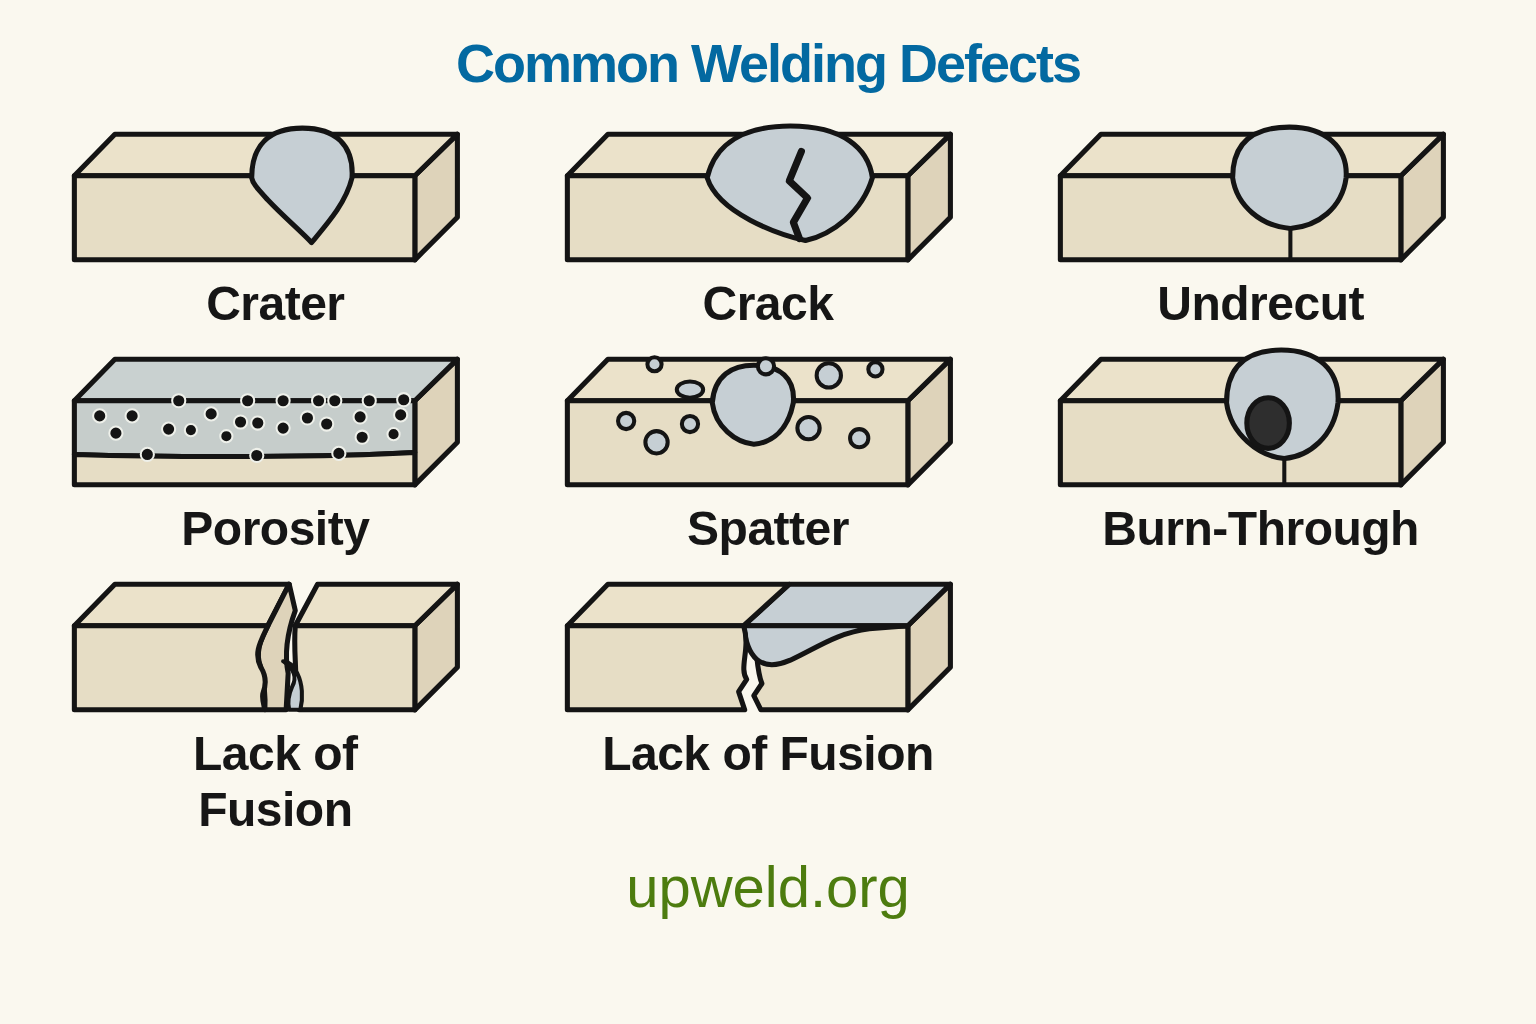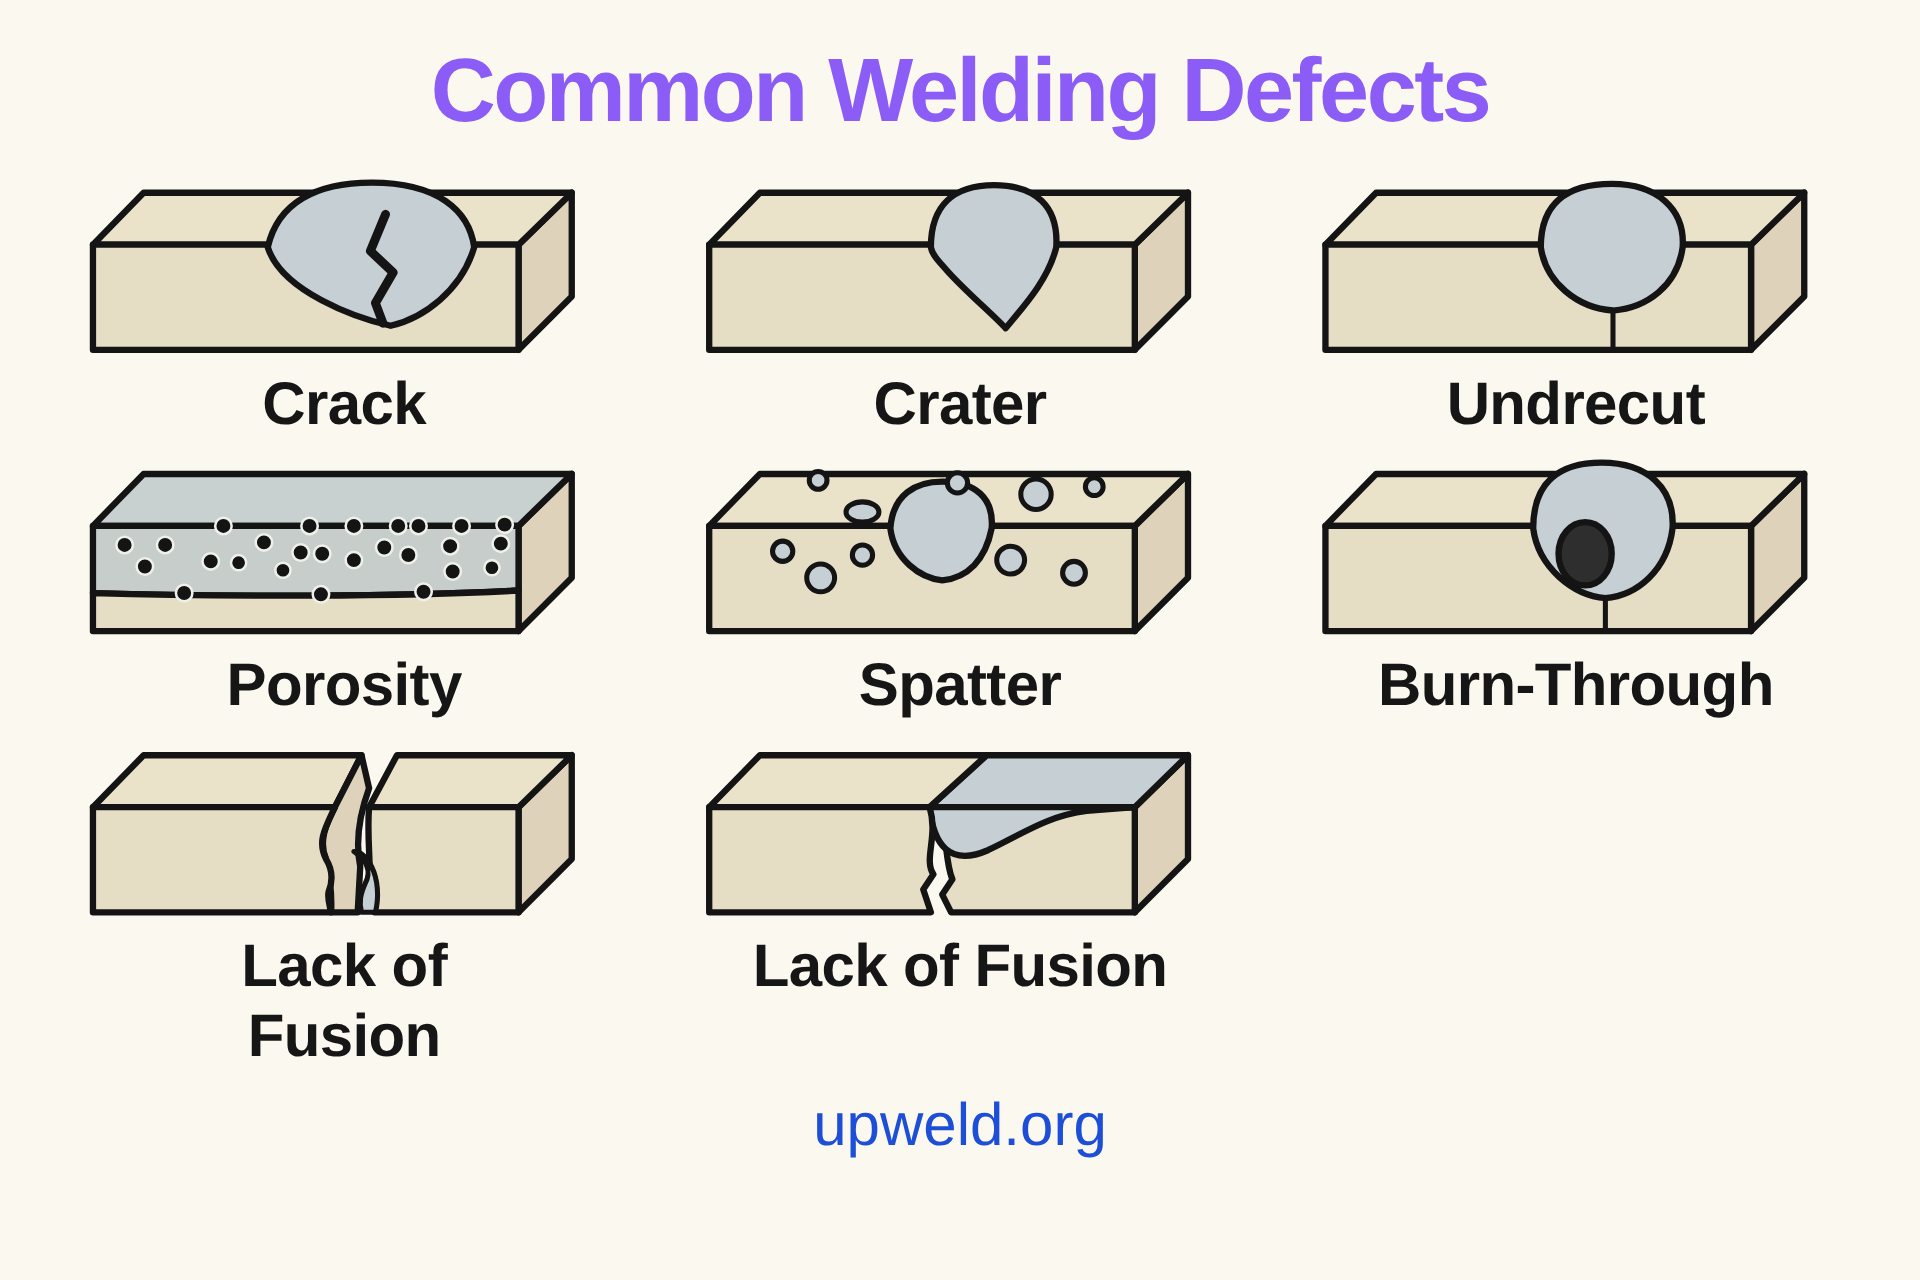--- a/index.html
+++ b/index.html
@@ -7,24 +7,24 @@
   body {
     background: #faf8ef;
     font-family: "Liberation Sans", sans-serif;
     color: #151515;
     overflow: hidden;
   }
   .page { width: 1536px; height: 1024px; position: relative; }
   .title {
     text-align: center;
     padding-top: 32px;
-    font-size: 72px;
+    font-size: 54px;
     font-weight: 700;
     letter-spacing: -2px;
-    color: #8b5cf6;
+    color: #0369a1;
   }
   .grid {
     margin: 26px 46px 0 46px;
     display: grid;
     grid-template-columns: repeat(3, 1fr);
     column-gap: 34px;
     row-gap: 14px;
   }
   .cell {
     display: flex;
@@ -42,60 +42,60 @@
     font-weight: 700;
     letter-spacing: -0.5px;
     line-height: 1.15;
     text-align: center;
     white-space: pre-line;
     color: #161616;
   }
   .footer {
     margin-top: 16px;
     text-align: center;
-    font-size: 48px;
+    font-size: 58px;
     font-weight: 400;
-    color: #1d4ed8;
+    color: #4d7c0f;
   }
   
   .ln { stroke: #141414; stroke-width: 5; stroke-linejoin: round; }
   .thin { stroke: #141414; stroke-width: 4; fill: none; stroke-linecap: round; }
 </style>
 </head>
 <body>
 
 <div class="page">
 
   <h1 class="title">Common Welding Defects</h1>
 
   <div class="grid">
 
     <figure class="cell">
       <svg viewBox="0 0 440 150">
         <g class="ln">
           <path d="M358,55 L400,14 V96 L358,138 Z" fill="#ded3ba"></path>
           <path d="M22,55 L62,14 H400 L358,55 Z" fill="#ebe2ca"></path>
           <path d="M22,55 H358 V138 H22 Z" fill="#e6ddc5"></path>
+          <path d="M197,57 C197,23 216,8 247,8 C280,8 298,25 296,57 C290,82 271,103 256,121 C248,112 228,95 213,79 C203,68 198,63 197,57 Z" fill="#c6cfd4"></path>
+        </g>
+      </svg>
+      <figcaption class="defect-label">Crater</figcaption>
+    </figure>
+
+    <figure class="cell">
+      <svg viewBox="0 0 440 150">
+        <g class="ln">
+          <path d="M358,55 L400,14 V96 L358,138 Z" fill="#ded3ba"></path>
+          <path d="M22,55 L62,14 H400 L358,55 Z" fill="#ebe2ca"></path>
+          <path d="M22,55 H358 V138 H22 Z" fill="#e6ddc5"></path>
           <path d="M160,57 C168,22 198,6 242,6 C294,6 319,28 323,57 C313,91 283,113 257,119 C230,113 171,92 160,57 Z" fill="#c6cfd4"></path>
           <path d="M253,31 L241,60 L259,77 L245,101 L251,117" fill="none" stroke-width="7" stroke-linecap="round"></path>
         </g>
       </svg>
       <figcaption class="defect-label">Crack</figcaption>
-    </figure>
-
-    <figure class="cell">
-      <svg viewBox="0 0 440 150">
-        <g class="ln">
-          <path d="M358,55 L400,14 V96 L358,138 Z" fill="#ded3ba"></path>
-          <path d="M22,55 L62,14 H400 L358,55 Z" fill="#ebe2ca"></path>
-          <path d="M22,55 H358 V138 H22 Z" fill="#e6ddc5"></path>
-          <path d="M197,57 C197,23 216,8 247,8 C280,8 298,25 296,57 C290,82 271,103 256,121 C248,112 228,95 213,79 C203,68 198,63 197,57 Z" fill="#c6cfd4"></path>
-        </g>
-      </svg>
-      <figcaption class="defect-label">Crater</figcaption>
     </figure>
 
     <figure class="cell">
       <svg viewBox="0 0 440 150">
         <g class="ln">
           <path d="M358,55 L400,14 V96 L358,138 Z" fill="#ded3ba"></path>
           <path d="M22,55 L62,14 H400 L358,55 Z" fill="#ebe2ca"></path>
           <path d="M22,55 H358 V138 H22 Z" fill="#e6ddc5"></path>
           <path class="thin" d="M249,107 L249,138"></path>
           <path d="M192,57 C192,21 214,7 248,7 C284,7 306,27 304,57 C300,87 276,105 249,107 C221,105 196,85 192,57 Z" fill="#c6cfd4"></path>

